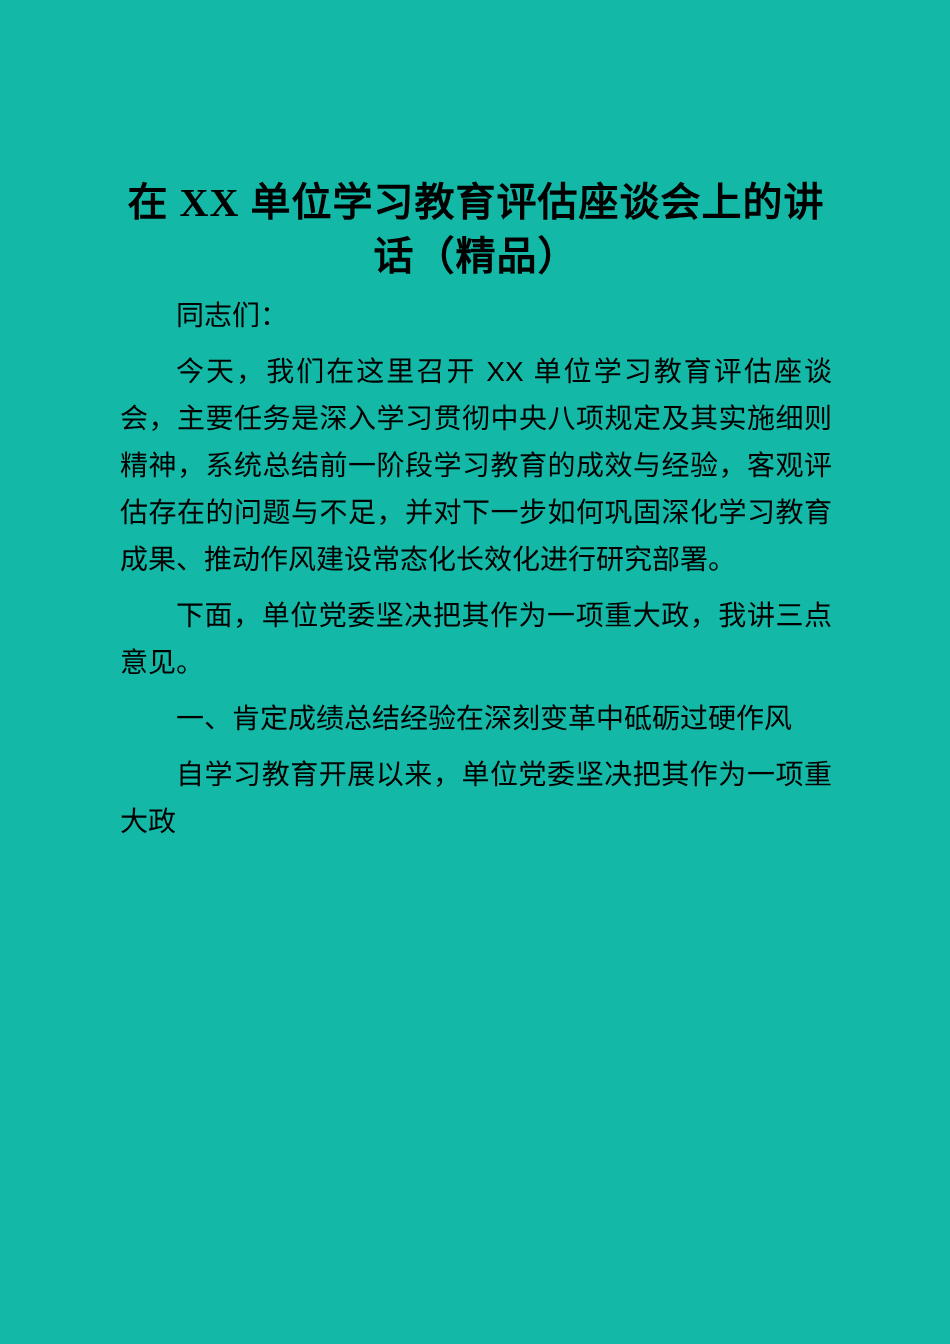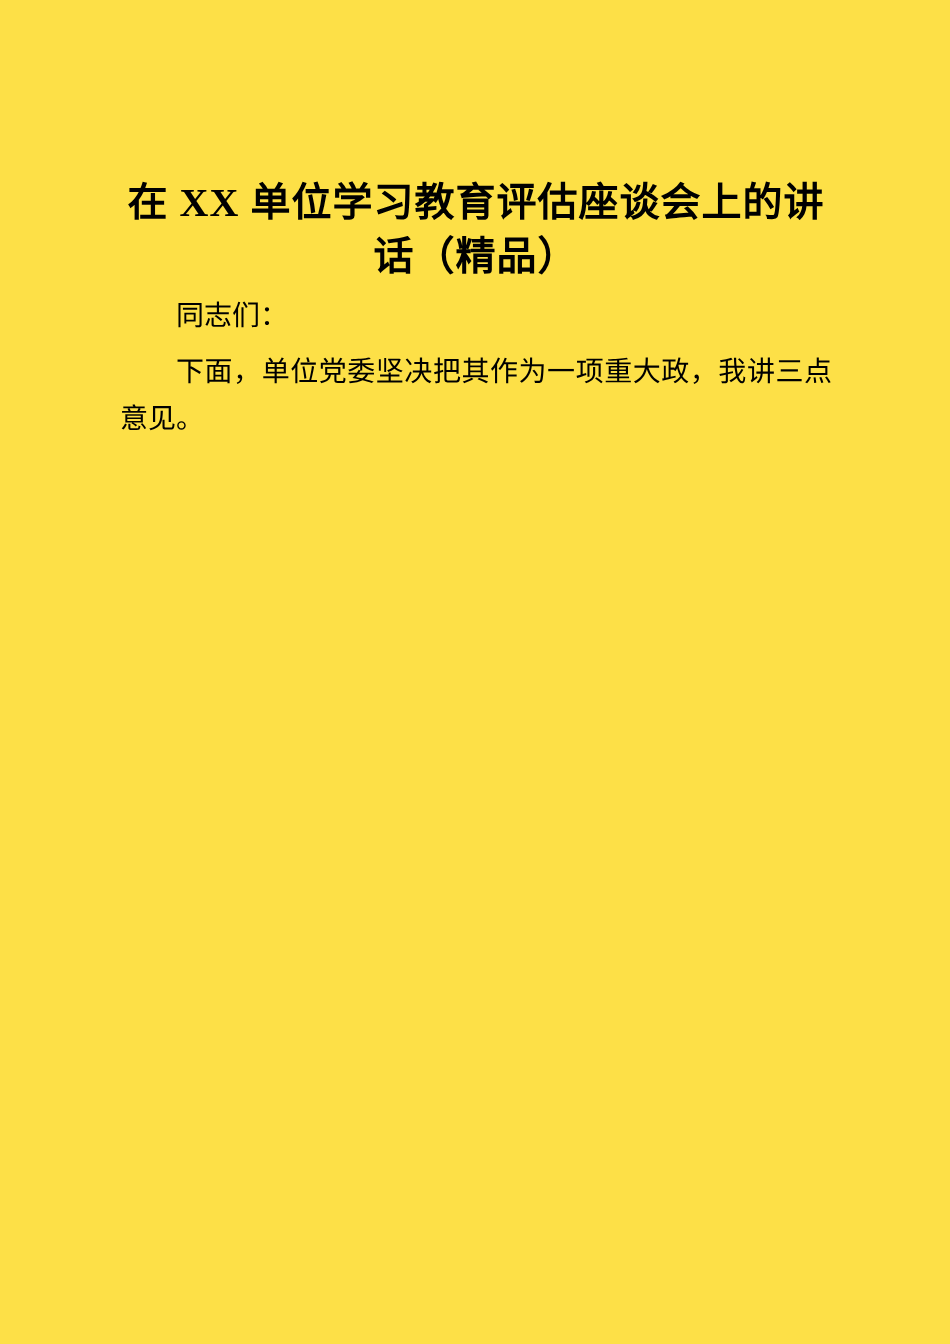--- a/index.html
+++ b/index.html
@@ -34,19 +34,22 @@
     line-height: 47px;
     text-align: justify;
     text-indent: 2em;
     font-family: "Liberation Sans", sans-serif;
     word-break: break-all;
   }
 </style>
 </head>
 <body>
 
-<div class="page" style="background: #fde047; color: rgb(0, 0, 0);">
+<div class="page" style="background: #14b8a6; color: rgb(0, 0, 0);">
   <h1 class="doc-title">在 XX 单位学习教育评估座谈会上的讲话（精品）</h1>
   <div class="doc-body" id="doc-body">
       <p class="para">同志们：</p>
+      <p class="para">今天，我们在这里召开 XX 单位学习教育评估座谈会，主要任务是深入学习贯彻中央八项规定及其实施细则精神，系统总结前一阶段学习教育的成效与经验，客观评估存在的问题与不足，并对下一步如何巩固深化学习教育成果、推动作风建设常态化长效化进行研究部署。</p>
       <p class="para">下面，单位党委坚决把其作为一项重大政，我讲三点意见。</p>
+      <p class="para">一、肯定成绩总结经验在深刻变革中砥砺过硬作风</p>
+      <p class="para">自学习教育开展以来，单位党委坚决把其作为一项重大政</p>
     </div>
 </div>
 
 </body></html>

